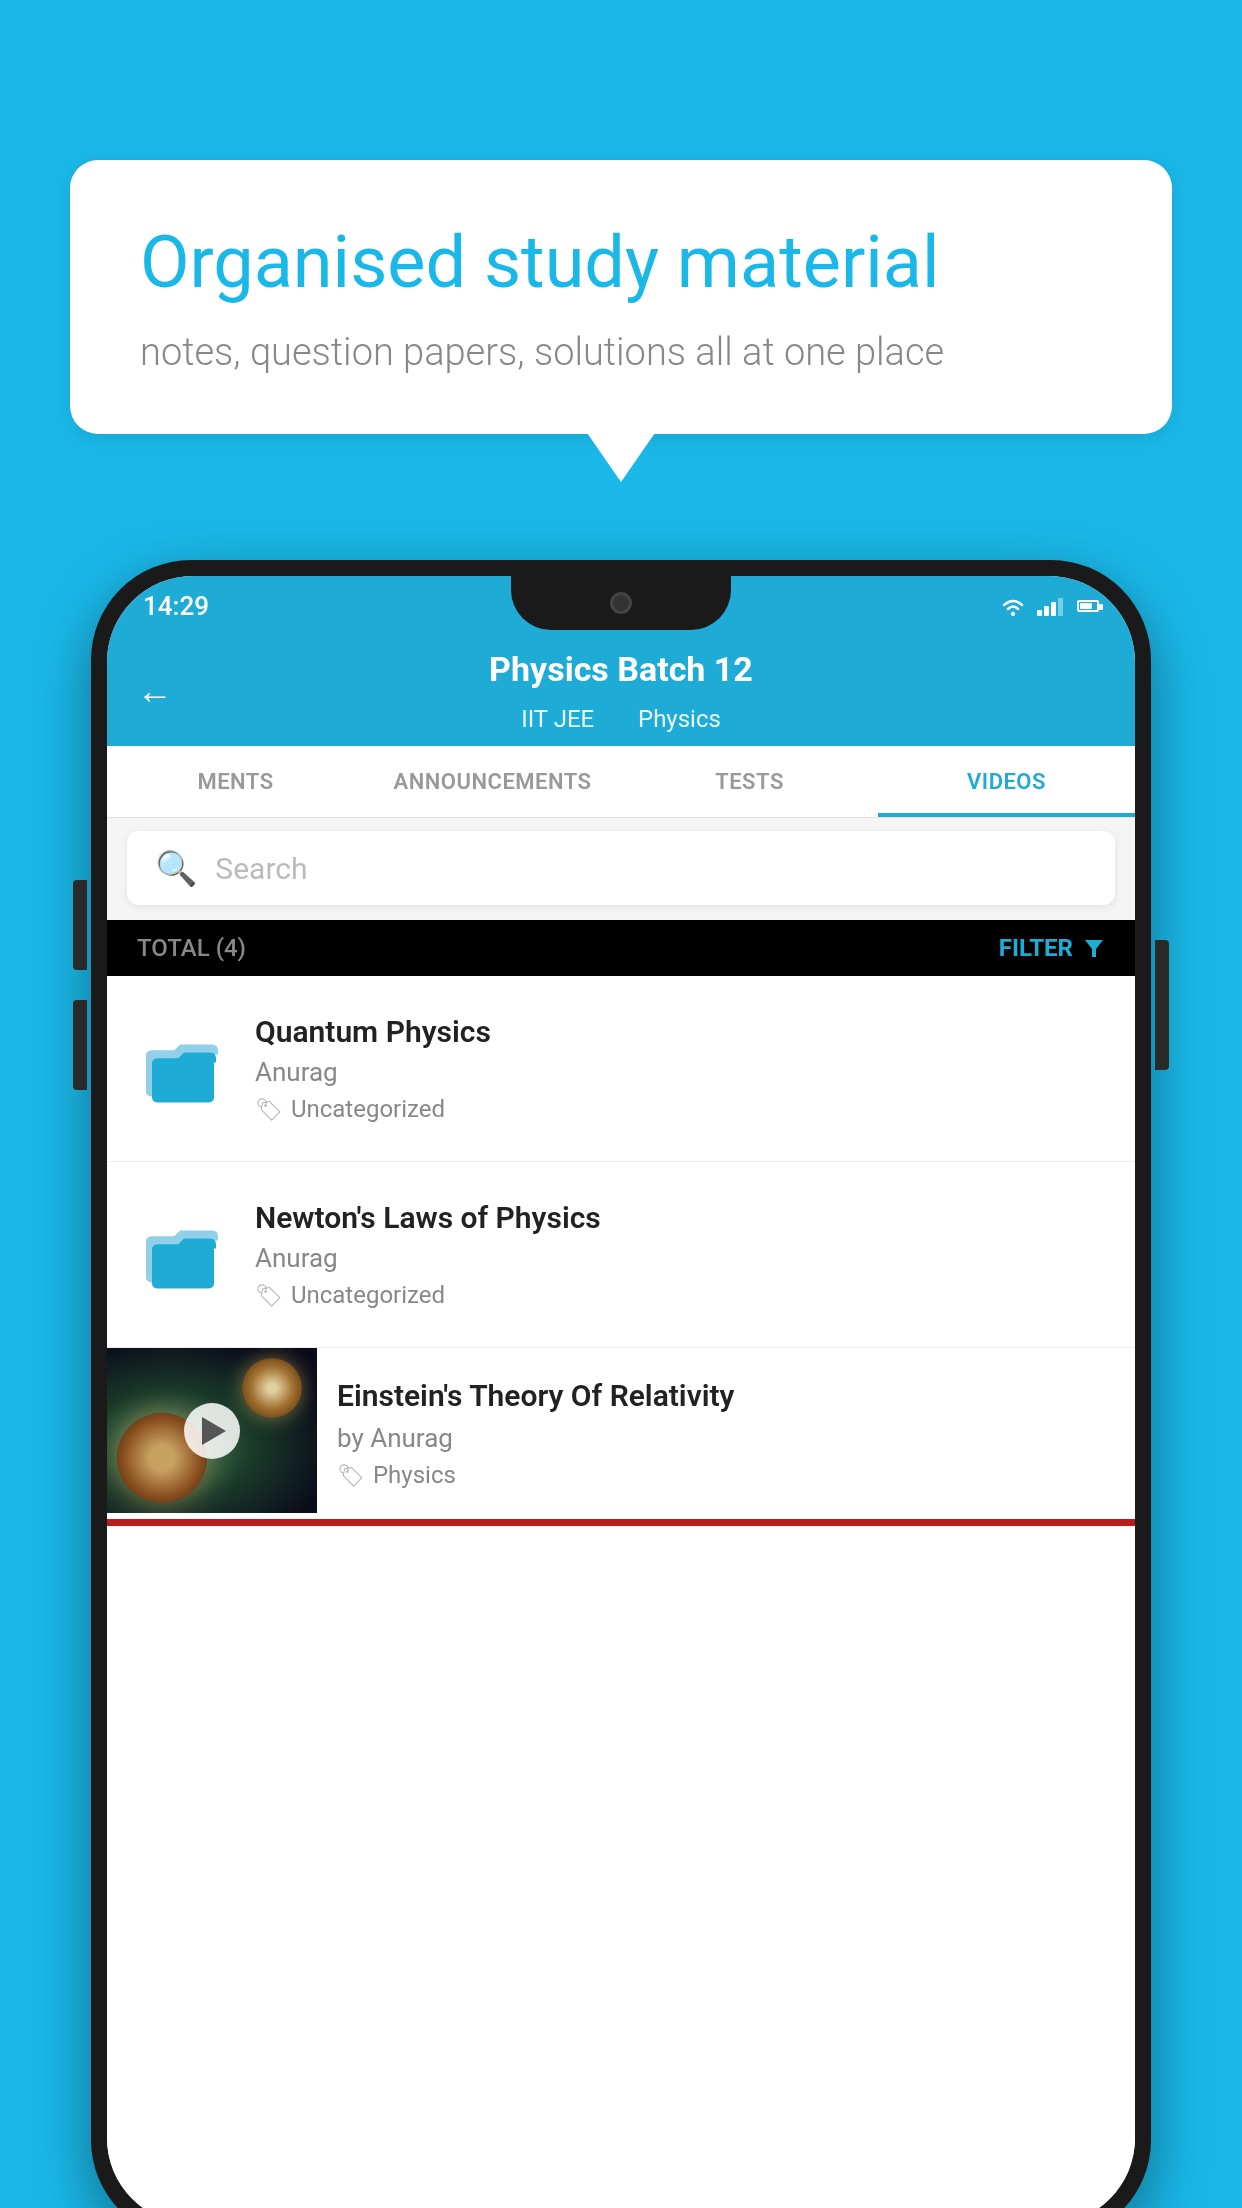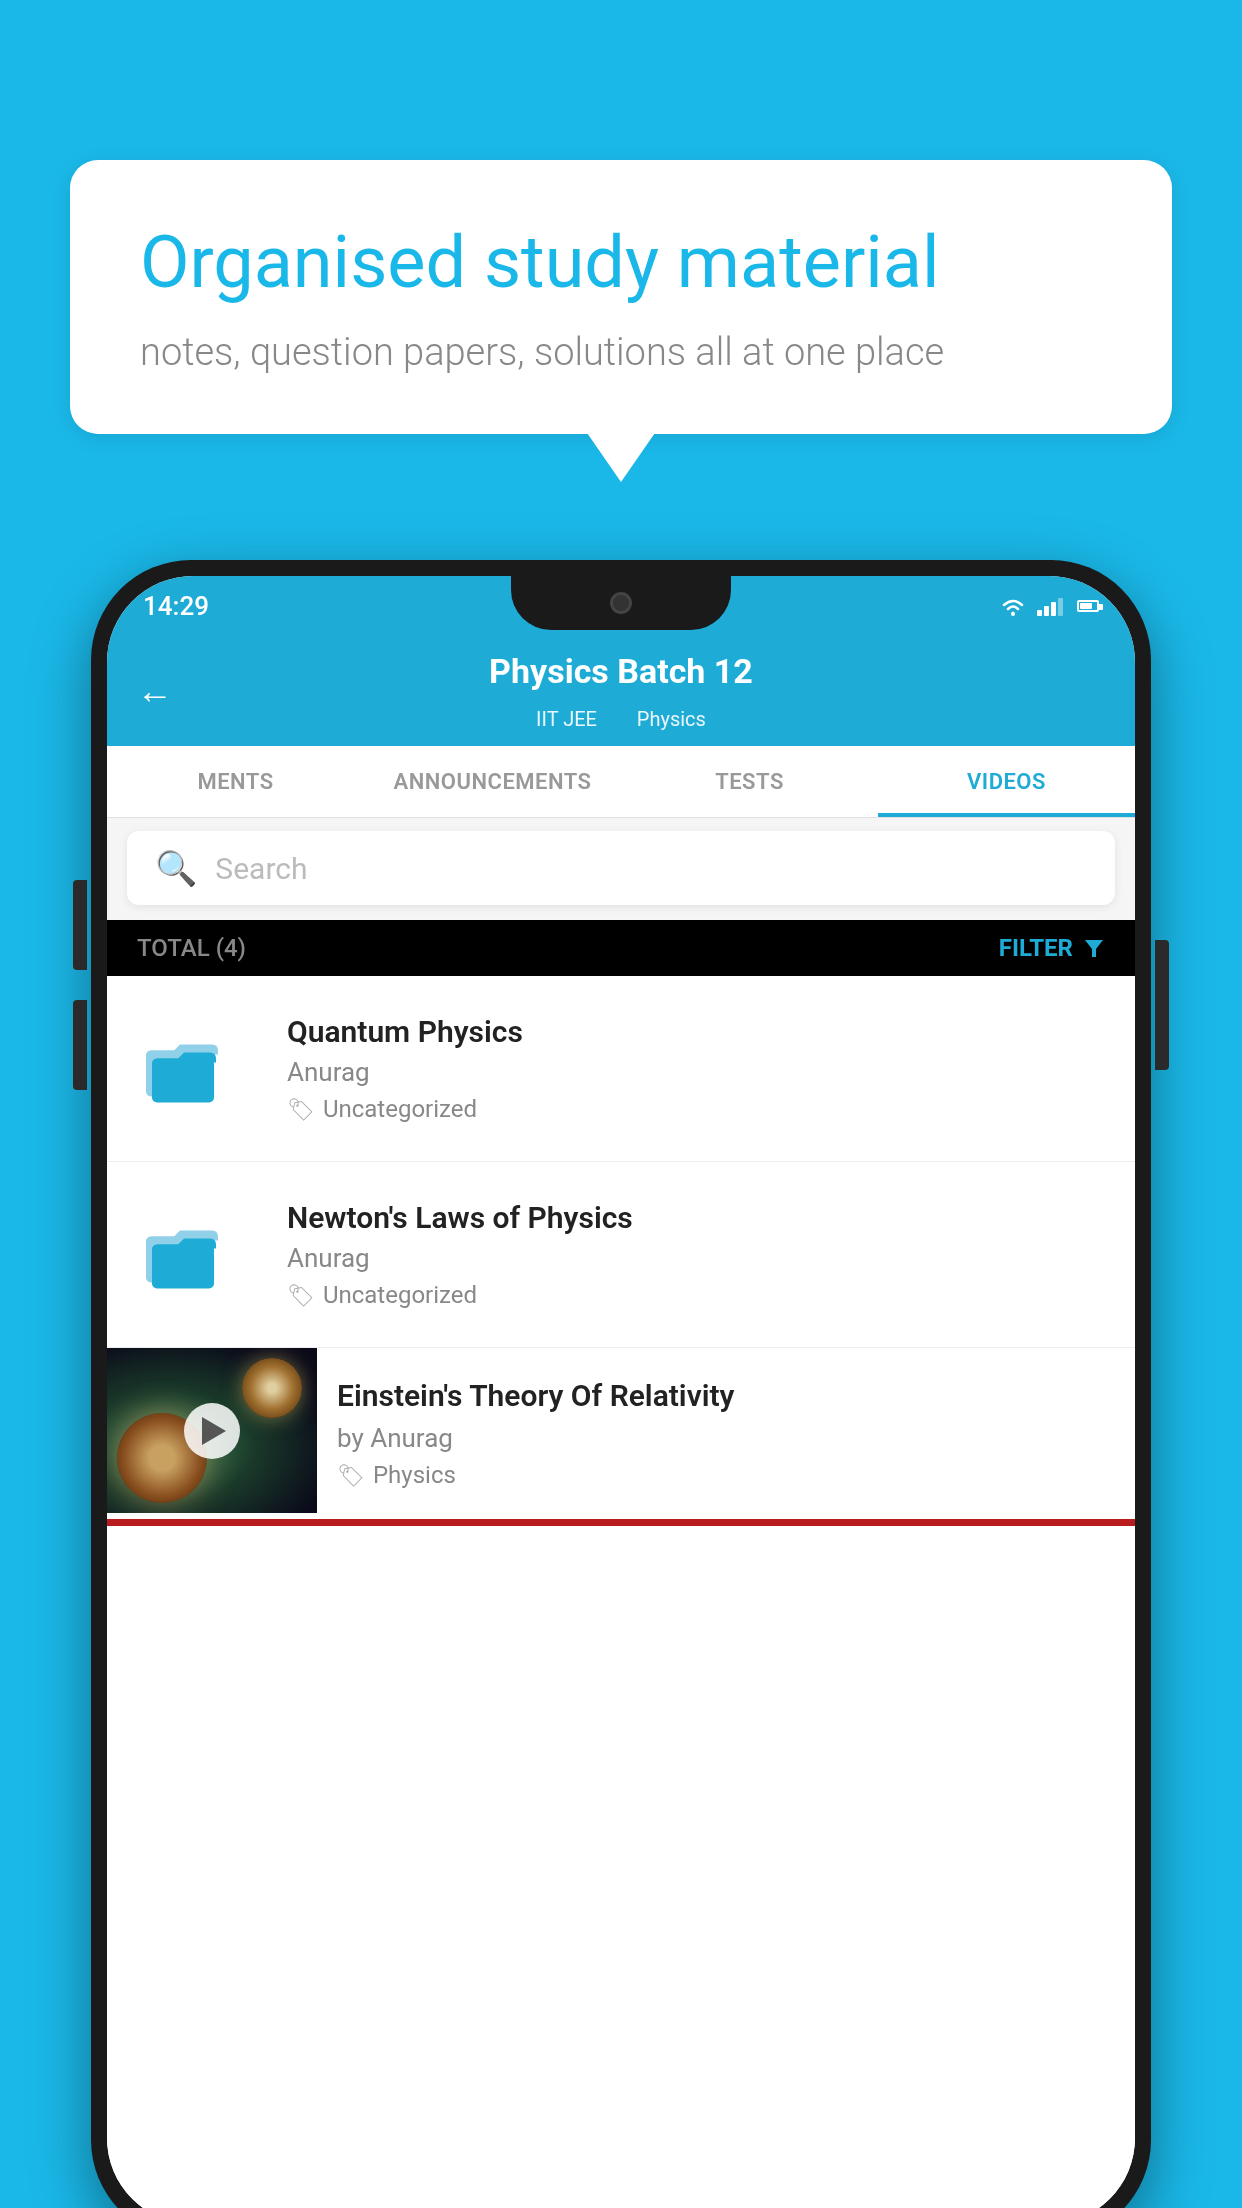--- a/index.html
+++ b/index.html
@@ -196,21 +196,21 @@
     }
 
     .header-title {
       color: white;
       font-size: 34px;
       font-weight: 700;
     }
 
     .header-subtitle {
       color: rgba(255,255,255,0.9);
-      font-size: 20px;
+      font-size: 24px;
       margin-top: 16px;
     }
 
     .header-subtitle span {
       margin: 0 10px;
     }
 
     
     .tabs-bar {
       position: absolute;
@@ -323,21 +323,20 @@
       overflow: hidden;
     }
 
     .list-item {
       display: flex;
       align-items: center;
       padding: 38px 30px;
       border-bottom: 1px solid #eee;
       background: white;
       cursor: pointer;
-      gap: 32px;
     }
 
     .item-icon-container {
       width: 90px;
       height: 90px;
       margin-right: 28px;
       flex-shrink: 0;
       display: flex;
       align-items: center;
       justify-content: center;

